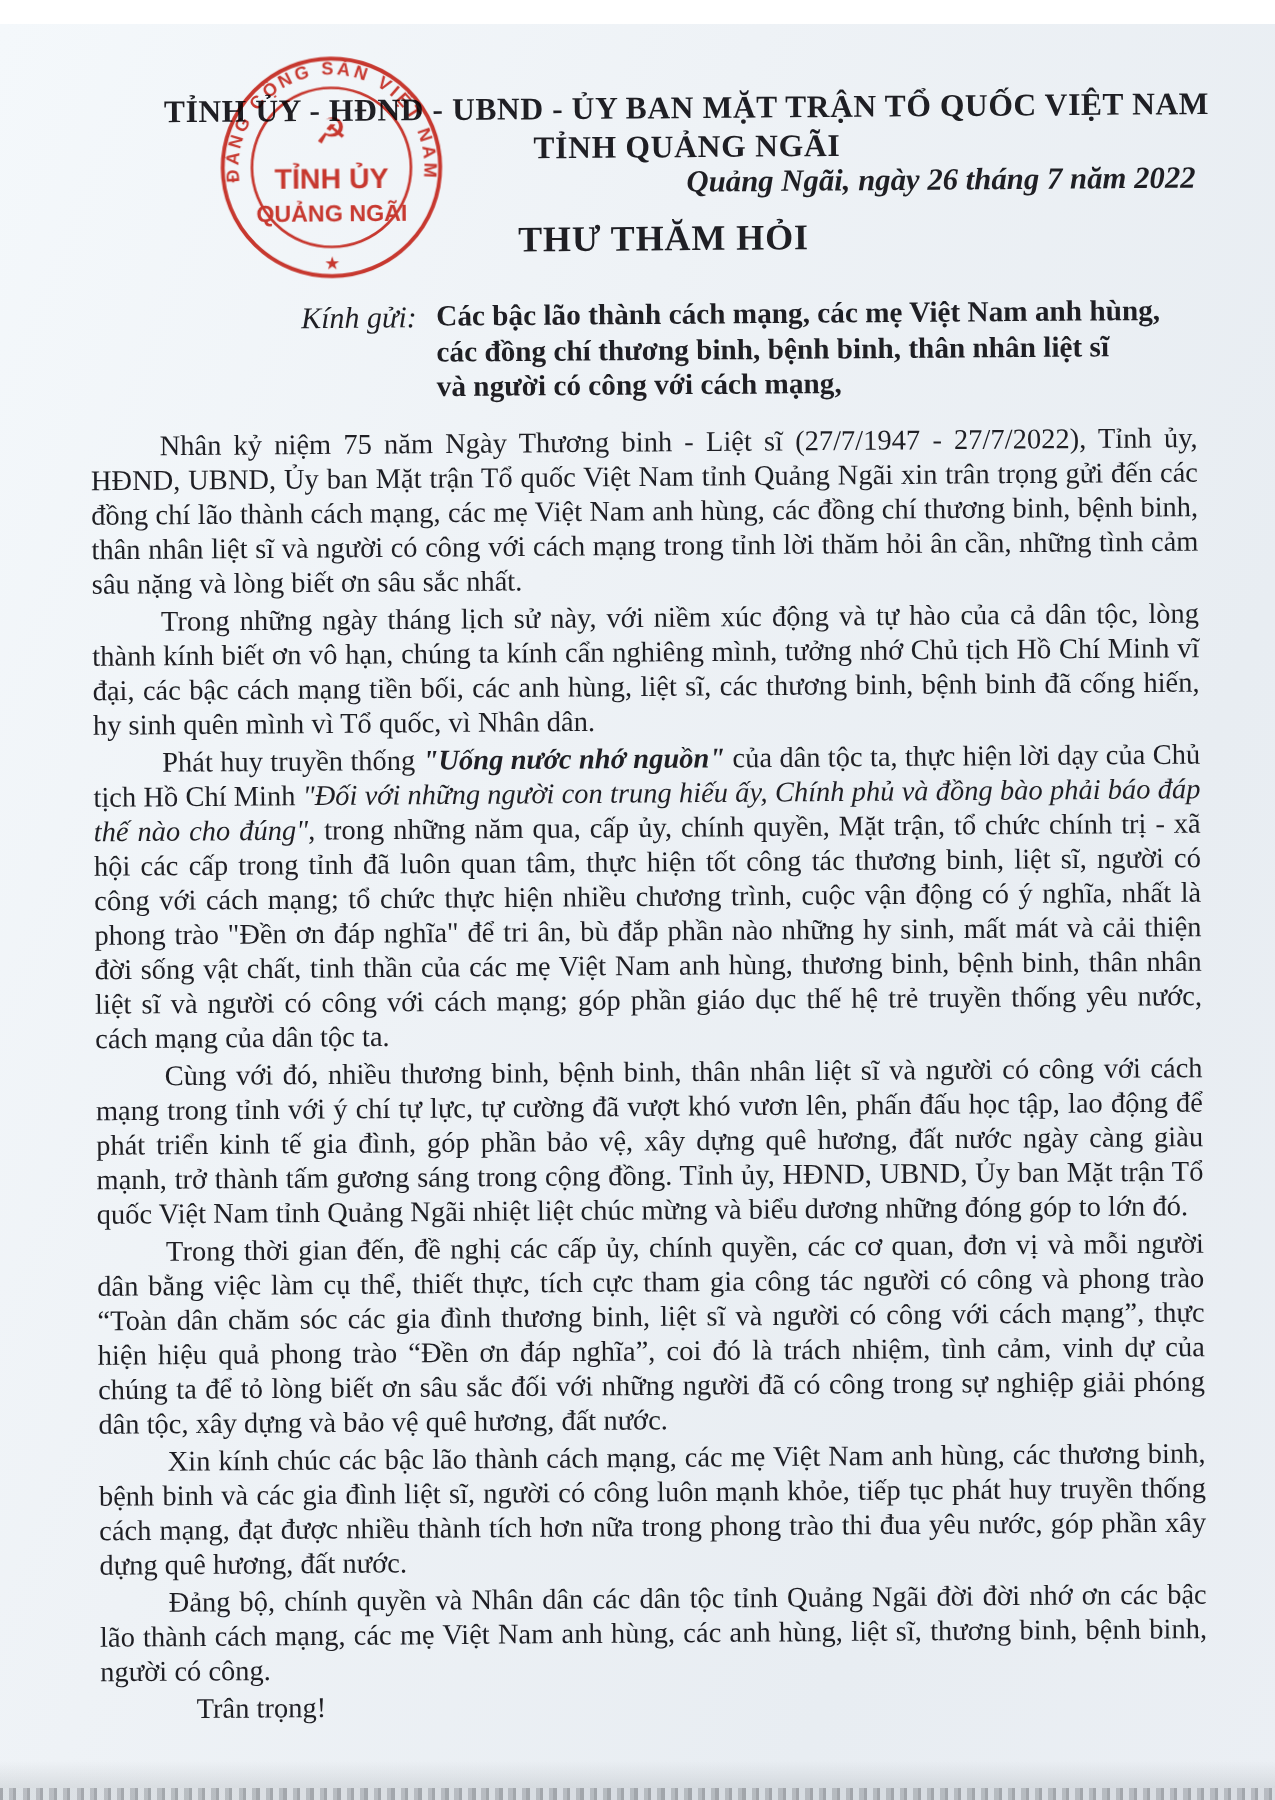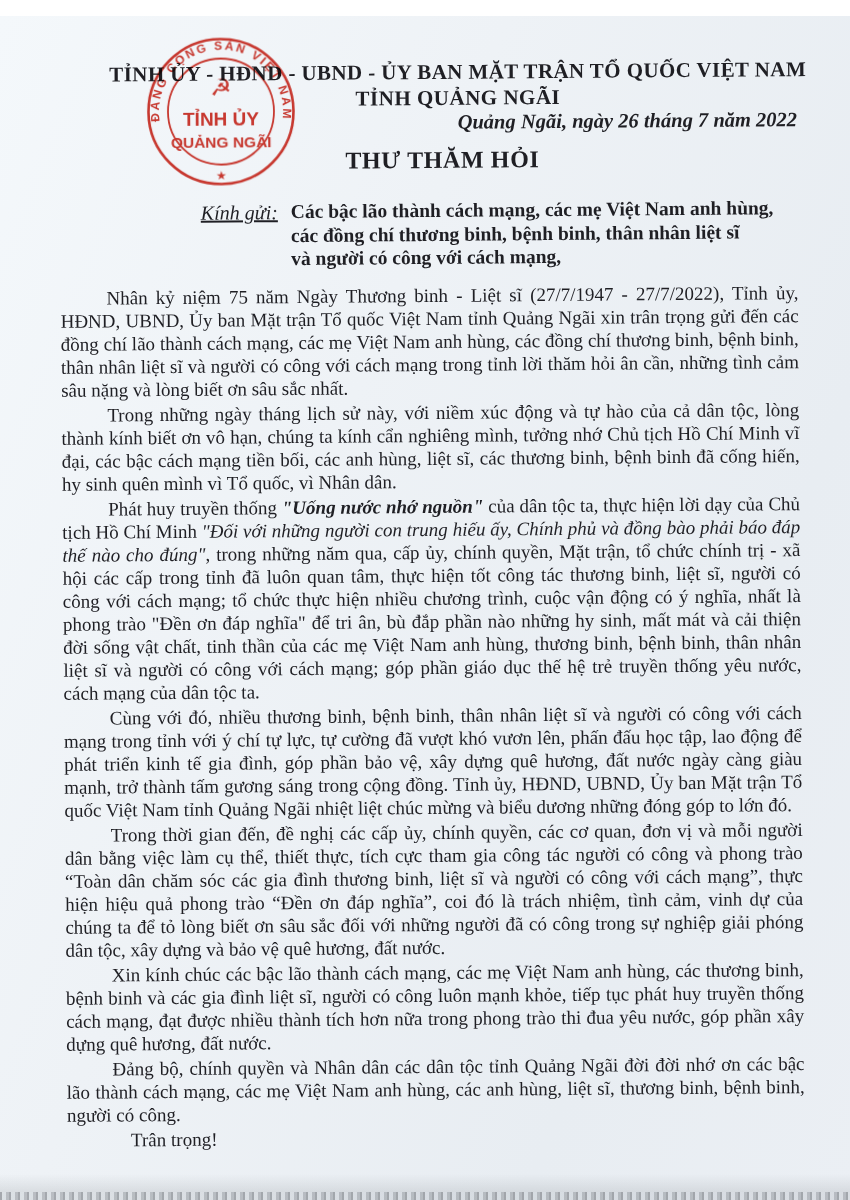--- a/index.html
+++ b/index.html
@@ -12,21 +12,21 @@
   }
   .tilt{position:absolute;inset:0;transform:rotate(-0.45deg);transform-origin:50% 40%;}
   .org-line{position:absolute;top:44px;left:108px;width:706px;text-align:center;
     font-weight:bold;font-size:21px;letter-spacing:0.4px;white-space:nowrap;}
   .prov-line{position:absolute;top:70px;left:108px;width:706px;text-align:center;
     font-weight:bold;font-size:21px;letter-spacing:0.5px;}
   .date-line{position:absolute;top:95px;right:50px;font-style:italic;font-weight:600;font-size:20.5px;}
   .title{position:absolute;top:131px;left:62px;width:766px;text-align:center;
     font-weight:bold;font-size:24px;letter-spacing:0.6px;}
   .salutation{position:absolute;top:183px;left:203px;display:flex;gap:13px;}
-  .kg{font-style:italic;font-size:20px;padding-top:1px;text-decoration:underline;}
+  .kg{font-style:italic;font-size:20px;padding-top:1px;}
   .recips{font-weight:bold;font-size:19.5px;line-height:23.5px;}
   .bodytext{position:absolute;top:268px;left:62px;width:738px;
     font-size:19px;line-height:23px;text-align:justify;}
   .bodytext p{margin:0 0 2px;text-indent:46px;}
   .bodytext .closing{text-indent:64px;}
   .bi{font-style:italic;font-weight:600;}
   .it{font-style:italic;}
   
   .seal{position:absolute;left:148px;top:18px;width:152px;height:152px;
     mix-blend-mode:multiply;opacity:0.92;filter:blur(0.3px);}

